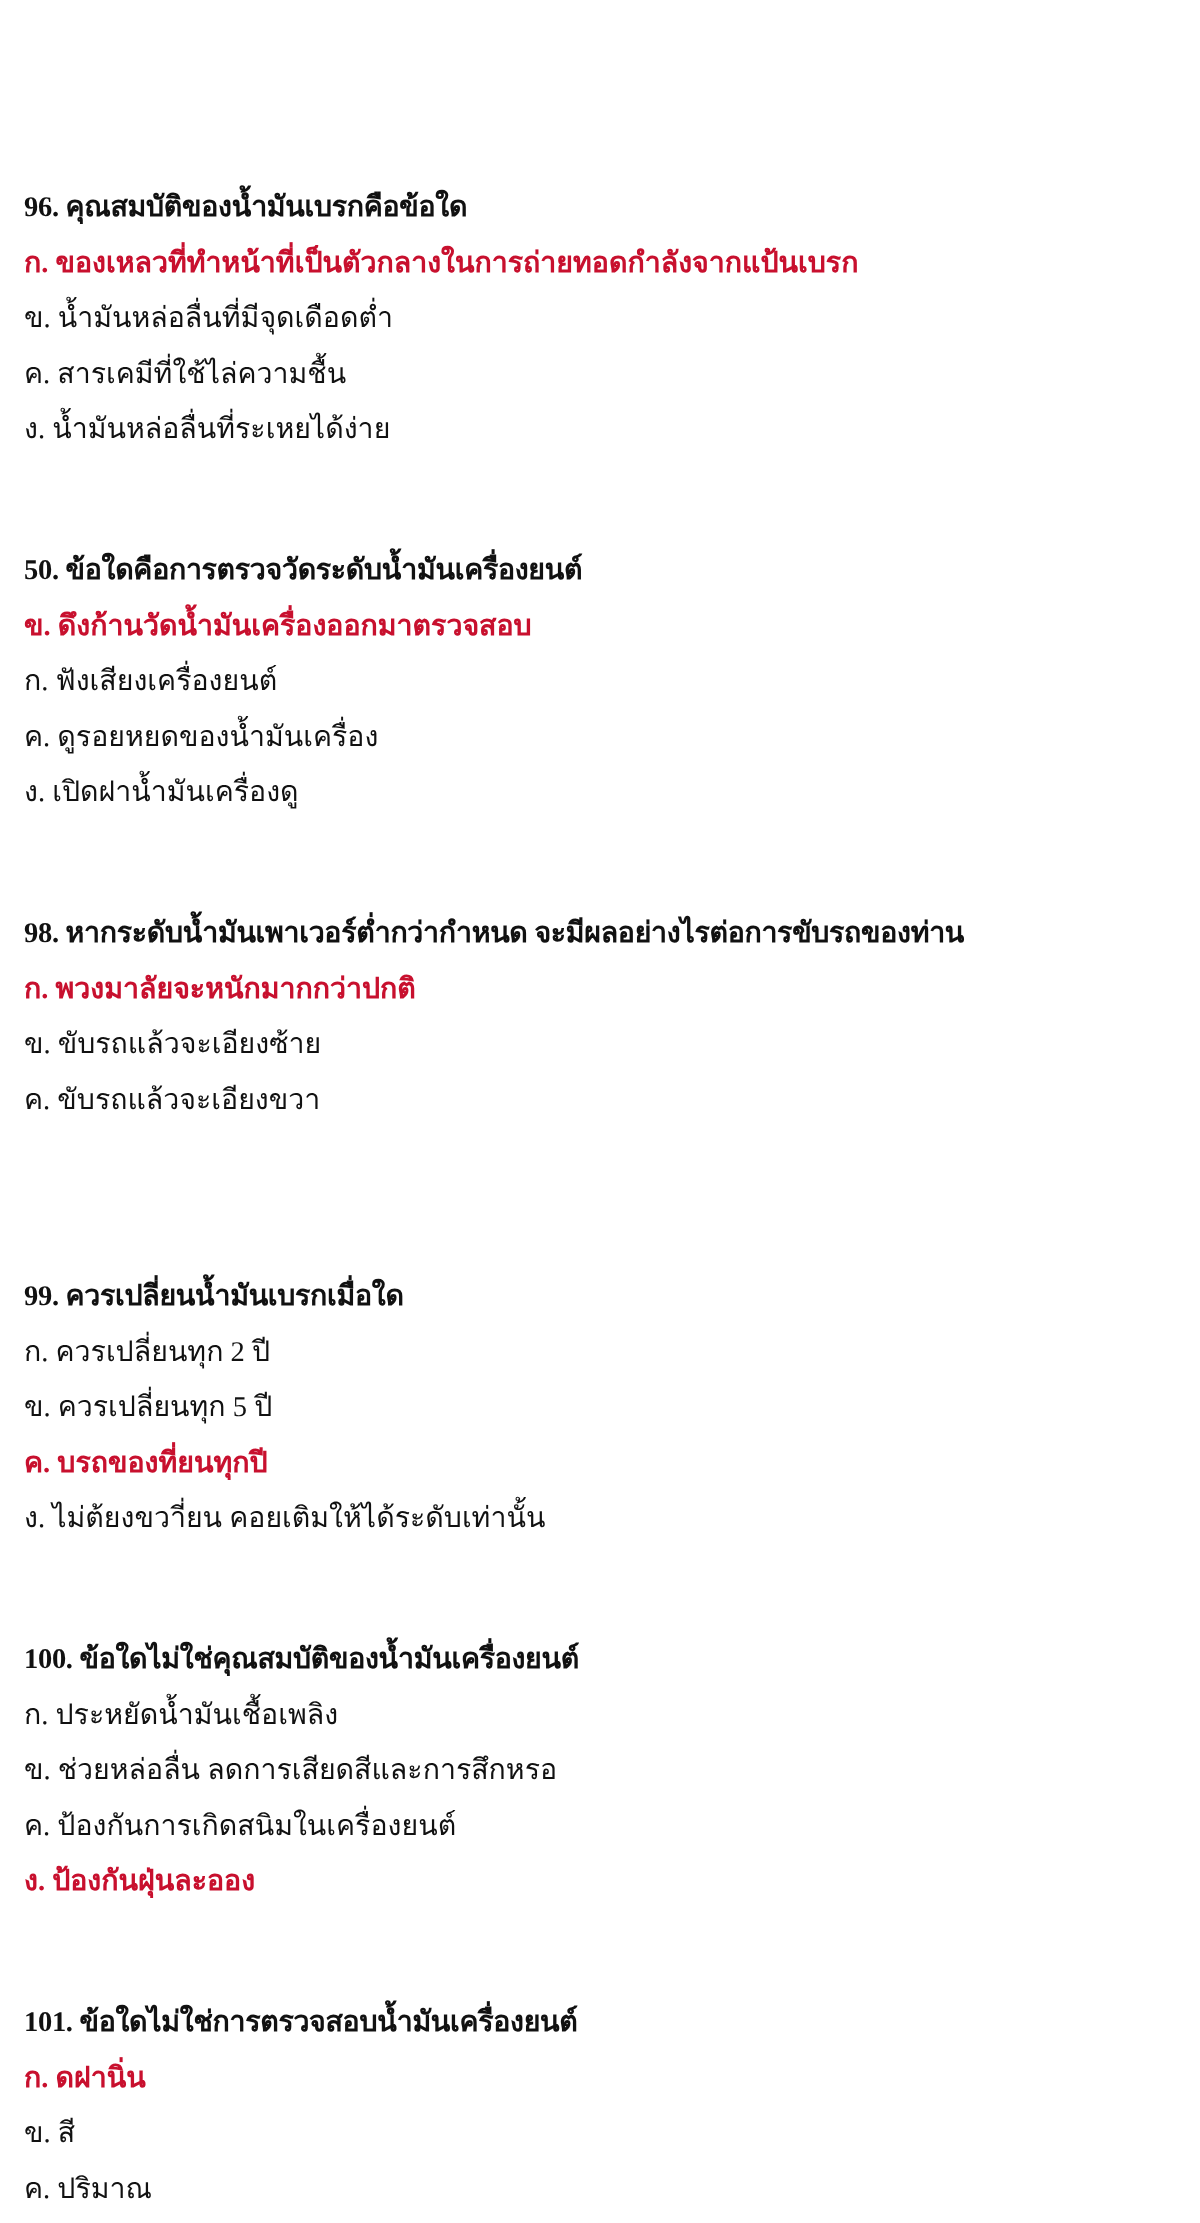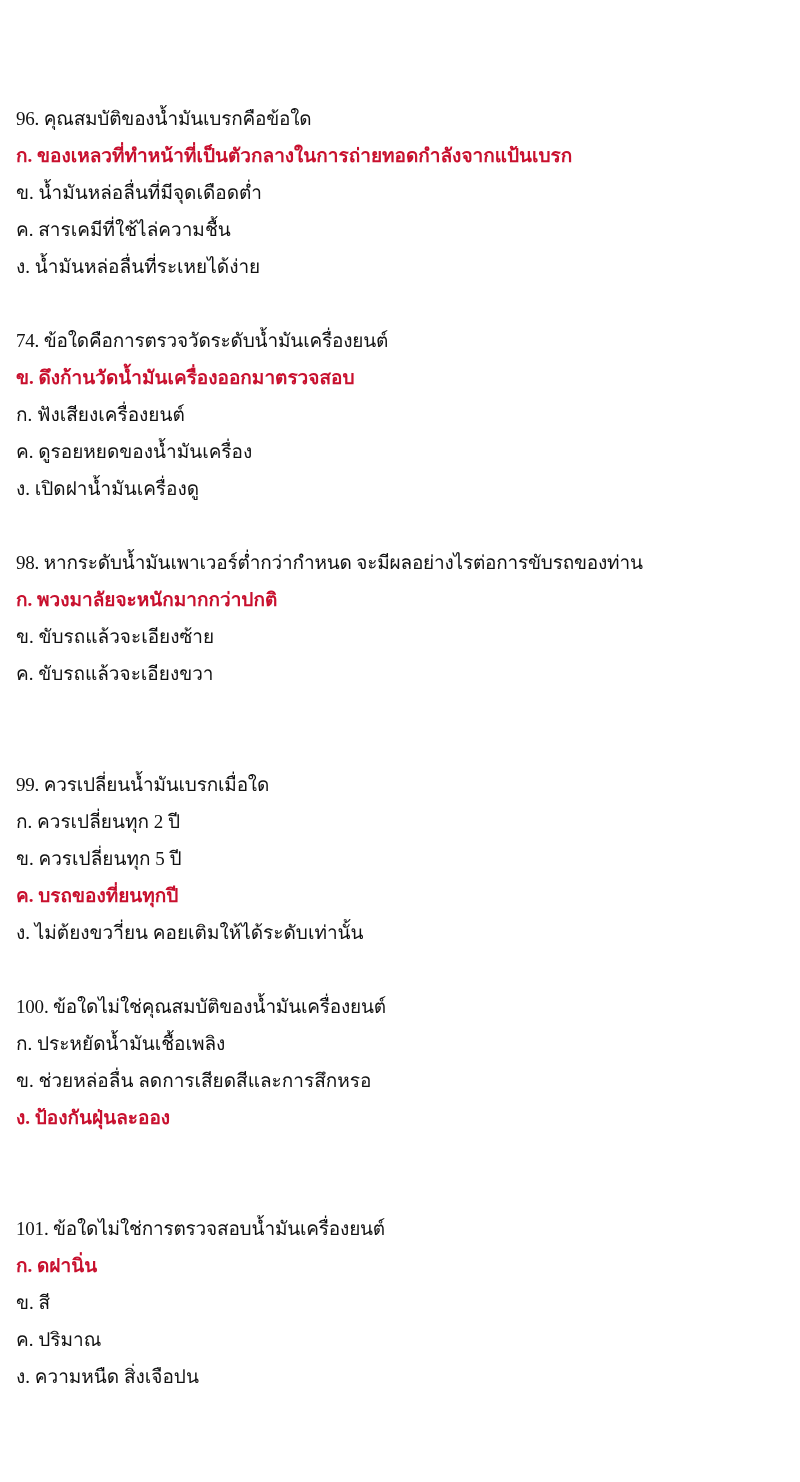--- a/index.html
+++ b/index.html
@@ -18,26 +18,27 @@
     .page {
       position: absolute;
       left: 16px;
       top: 100px;
       width: 770px;
     }
     .question {
       height: 222px;
     }
     .q-title {
-      font-weight: normal;
+      font-weight: bold;
       font-size: 19px;
       line-height: 37px;
       height: 37px;
       white-space: nowrap;
       letter-spacing: -0.2px;
+      margin-top: 20px;
     }
     .opt {
       font-size: 19px;
       line-height: 37px;
       height: 37px;
       white-space: nowrap;
     }
     .opt.correct {
       color: #c8102e;
       font-weight: bold;
@@ -50,21 +51,21 @@
 
   <div class="question">
     <div class="q-title">96. คุณสมบัติของน้ำมันเบรกคือข้อใด</div>
     <div class="opt correct">ก. ของเหลวที่ทำหน้าที่เป็นตัวกลางในการถ่ายทอดกำลังจากแป้นเบรก</div>
     <div class="opt">ข. น้ำมันหล่อลื่นที่มีจุดเดือดต่ำ</div>
     <div class="opt">ค. สารเคมีที่ใช้ไล่ความชื้น</div>
     <div class="opt">ง. น้ำมันหล่อลื่นที่ระเหยได้ง่าย</div>
   </div>
 
   <div class="question">
-    <div class="q-title">74. ข้อใดคือการตรวจวัดระดับน้ำมันเครื่องยนต์</div>
+    <div class="q-title">50. ข้อใดคือการตรวจวัดระดับน้ำมันเครื่องยนต์</div>
     <div class="opt correct">ข. ดึงก้านวัดน้ำมันเครื่องออกมาตรวจสอบ</div>
     <div class="opt">ก. ฟังเสียงเครื่องยนต์</div>
     <div class="opt">ค. ดูรอยหยดของน้ำมันเครื่อง</div>
     <div class="opt">ง. เปิดฝาน้ำมันเครื่องดู</div>
   </div>
 
   <div class="question">
     <div class="q-title">98. หากระดับน้ำมันเพาเวอร์ต่ำกว่ากำหนด จะมีผลอย่างไรต่อการขับรถของท่าน</div>
     <div class="opt correct">ก. พวงมาลัยจะหนักมากกว่าปกติ</div>
     <div class="opt">ข. ขับรถแล้วจะเอียงซ้าย</div>
@@ -76,20 +77,21 @@
     <div class="opt">ก. ควรเปลี่ยนทุก 2 ปี</div>
     <div class="opt">ข. ควรเปลี่ยนทุก 5 ปี</div>
     <div class="opt correct">ค. บรถของที่ยนทุกปี</div>
     <div class="opt">ง. ไม่ต้ยงขวาี่ยน คอยเติมให้ได้ระดับเท่านั้น</div>
   </div>
 
   <div class="question">
     <div class="q-title">100. ข้อใดไม่ใช่คุณสมบัติของน้ำมันเครื่องยนต์</div>
     <div class="opt">ก. ประหยัดน้ำมันเชื้อเพลิง</div>
     <div class="opt">ข. ช่วยหล่อลื่น ลดการเสียดสีและการสึกหรอ</div>
+    <div class="opt">ค. ป้องกันการเกิดสนิมในเครื่องยนต์</div>
     <div class="opt correct">ง. ป้องกันฝุ่นละออง</div>
   </div>
 
   <div class="question">
     <div class="q-title">101. ข้อใดไม่ใช่การตรวจสอบน้ำมันเครื่องยนต์</div>
     <div class="opt correct">ก. ดฝานิ่น</div>
     <div class="opt">ข. สี</div>
     <div class="opt">ค. ปริมาณ</div>
     <div class="opt">ง. ความหนืด สิ่งเจือปน</div>
   </div>

